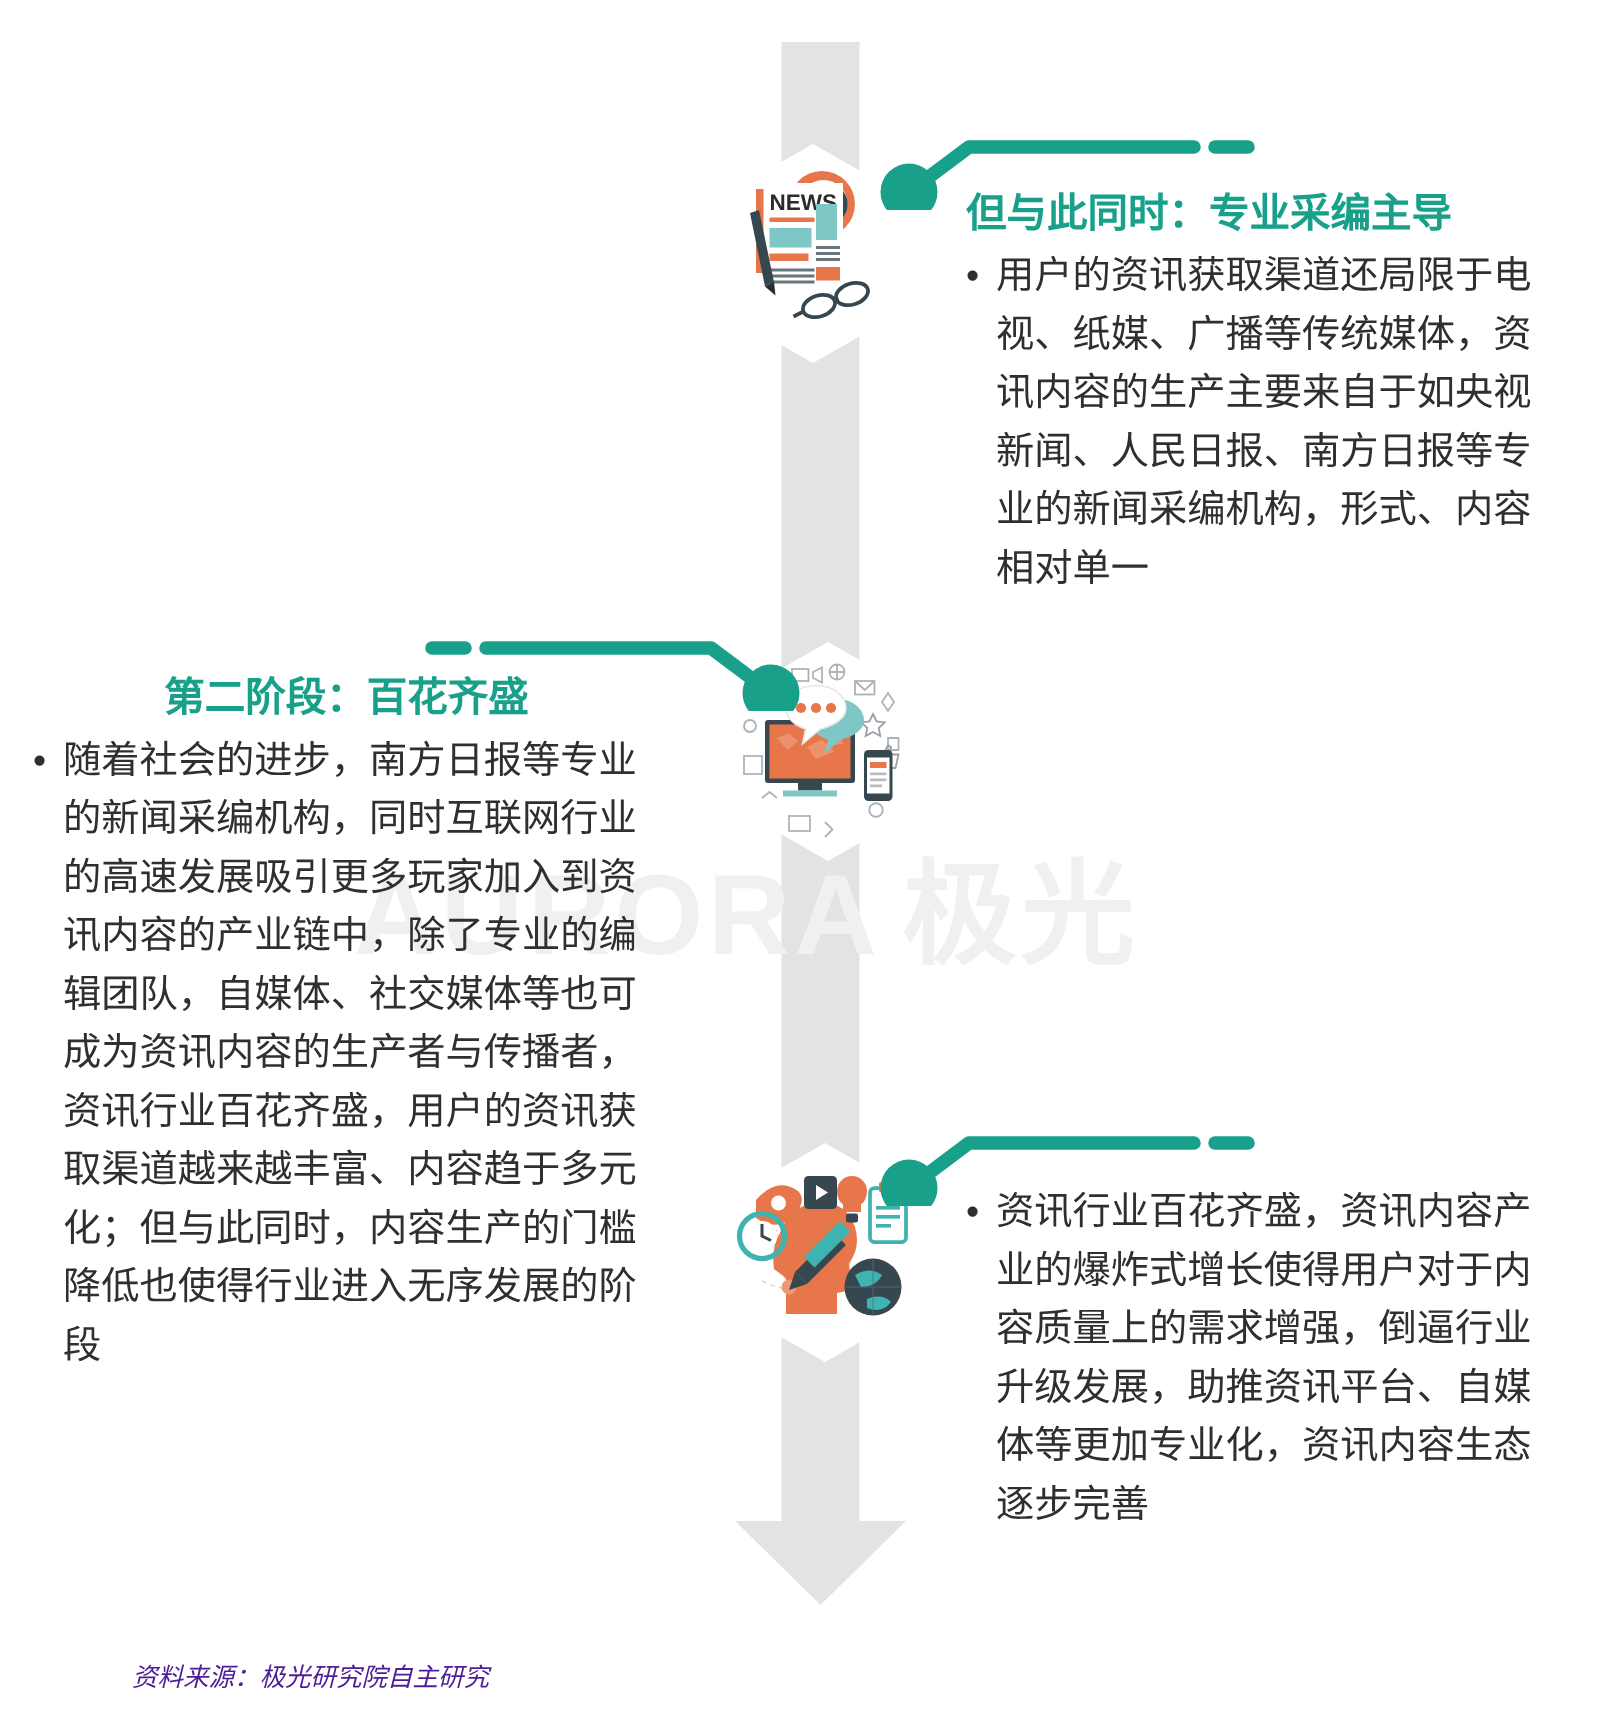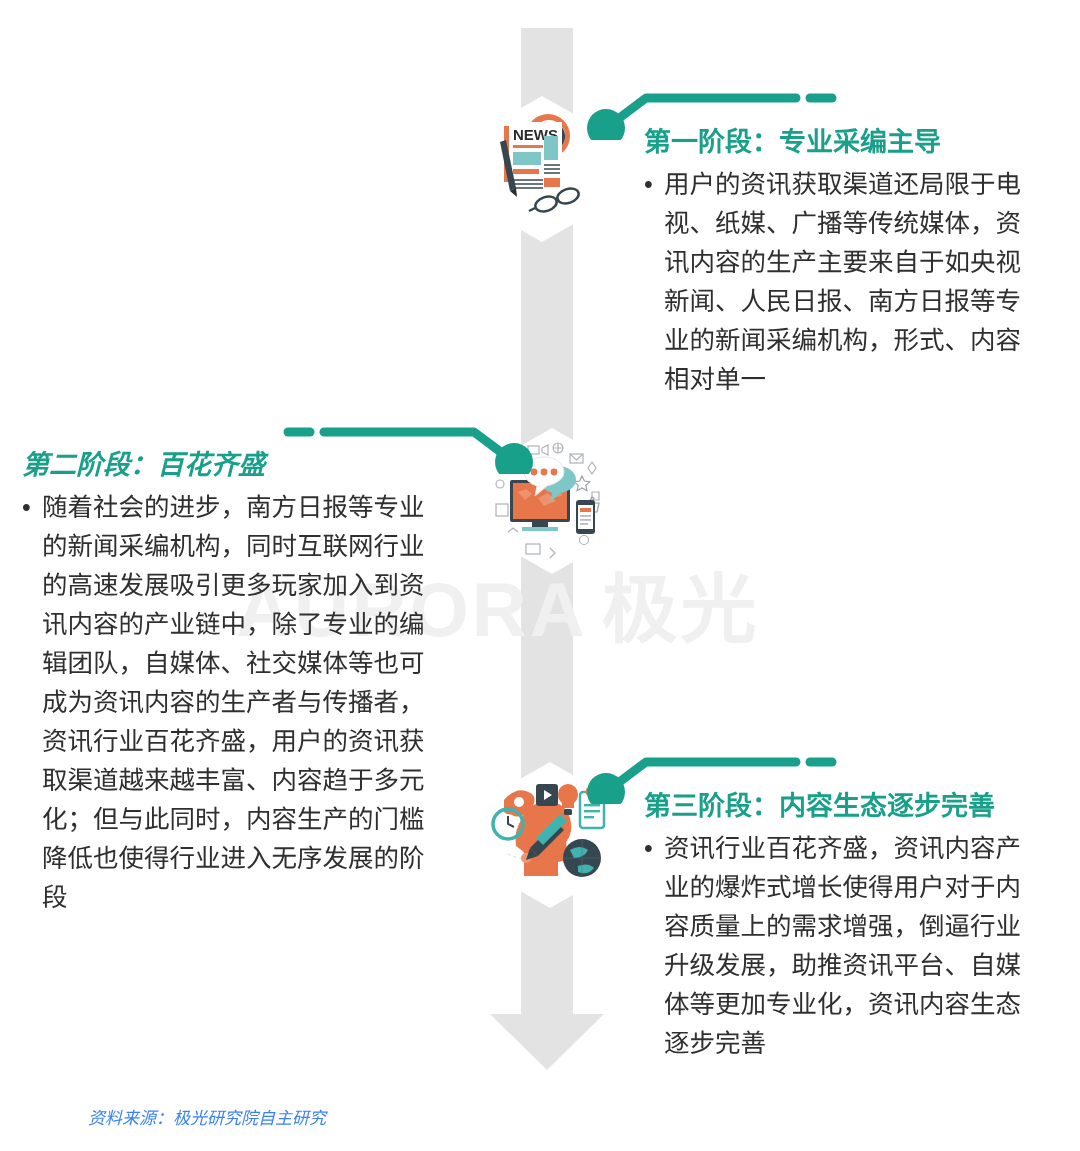--- a/index.html
+++ b/index.html
@@ -101,34 +101,34 @@
     color: #2f2f2f;
   }
   .stage-text { flex: 1 1 auto; }
 
   
   #stage-1 { left: 644px; top: 125px; width: 400px; }
   #stage-1 .stage-body { width: 396px; }
 
   
   #stage-2 { left: 22px; top: 448px; width: 420px; text-align: left; }
-  #stage-2 .stage-title { text-align: left; padding-right: 2px; font-style: italic; }
+  #stage-2 .stage-title { text-align: center; padding-right: 2px; }
   #stage-2 .stage-body { width: 418px; }
 
   
   #stage-3 { left: 644px; top: 789px; width: 406px; }
   #stage-3 .stage-body { width: 400px; }
 
   
   #source-note {
     position: absolute;
     left: 88px;
     top: 1104px;
     font-size: 17px;
-    color: #3b82f6;
+    color: #4c1d95;
     font-style: italic;
     z-index: 6;
     text-align: right;
   }
 </style>
 </head>
 <body>
 
 <div id="timeline-arrow"></div>
 <div id="timeline-arrow-head"></div>
@@ -290,36 +290,35 @@
   <line x1="42" y1="14" x2="20" y2="14" stroke="#19A08A" stroke-width="9" stroke-linecap="round"></line>
 </svg>
 
 <svg class="connector" id="connector-3" width="268" height="56" viewBox="0 0 268 56">
   <path d="M22 44 L62 14 L212 14" stroke="#19A08A" stroke-width="9" fill="none" stroke-linecap="round" stroke-linejoin="round"></path>
   <circle cx="22" cy="44" r="19" fill="#19A08A"></circle>
   <line x1="226" y1="14" x2="248" y2="14" stroke="#19A08A" stroke-width="9" stroke-linecap="round"></line>
 </svg>
 
 <div class="stage" id="stage-1">
-  <h2 class="stage-title">第一阶段：专业采编主导</h2>
+  <h2 class="stage-title">但与此同时：专业采编主导</h2>
   <div class="stage-body">
     <span class="stage-bullet">•</span>
     <span class="stage-text">用户的资讯获取渠道还局限于电视、纸媒、广播等传统媒体，资讯内容的生产主要来自于如央视新闻、人民日报、南方日报等专业的新闻采编机构，形式、内容相对单一</span>
   </div>
 </div>
 
 <div class="stage" id="stage-2">
   <h2 class="stage-title">第二阶段：百花齐盛</h2>
   <div class="stage-body">
     <span class="stage-bullet">•</span>
     <span class="stage-text">随着社会的进步，南方日报等专业的新闻采编机构，同时互联网行业的高速发展吸引更多玩家加入到资讯内容的产业链中，除了专业的编辑团队，自媒体、社交媒体等也可成为资讯内容的生产者与传播者，资讯行业百花齐盛，用户的资讯获取渠道越来越丰富、内容趋于多元化；但与此同时，内容生产的门槛降低也使得行业进入无序发展的阶段</span>
   </div>
 </div>
 
 <div class="stage" id="stage-3">
-  <h2 class="stage-title">第三阶段：内容生态逐步完善</h2>
   <div class="stage-body">
     <span class="stage-bullet">•</span>
     <span class="stage-text">资讯行业百花齐盛，资讯内容产业的爆炸式增长使得用户对于内容质量上的需求增强，倒逼行业升级发展，助推资讯平台、自媒体等更加专业化，资讯内容生态逐步完善</span>
   </div>
 </div>
 
 <div id="source-note">资料来源：极光研究院自主研究</div>
 
 </body></html>

